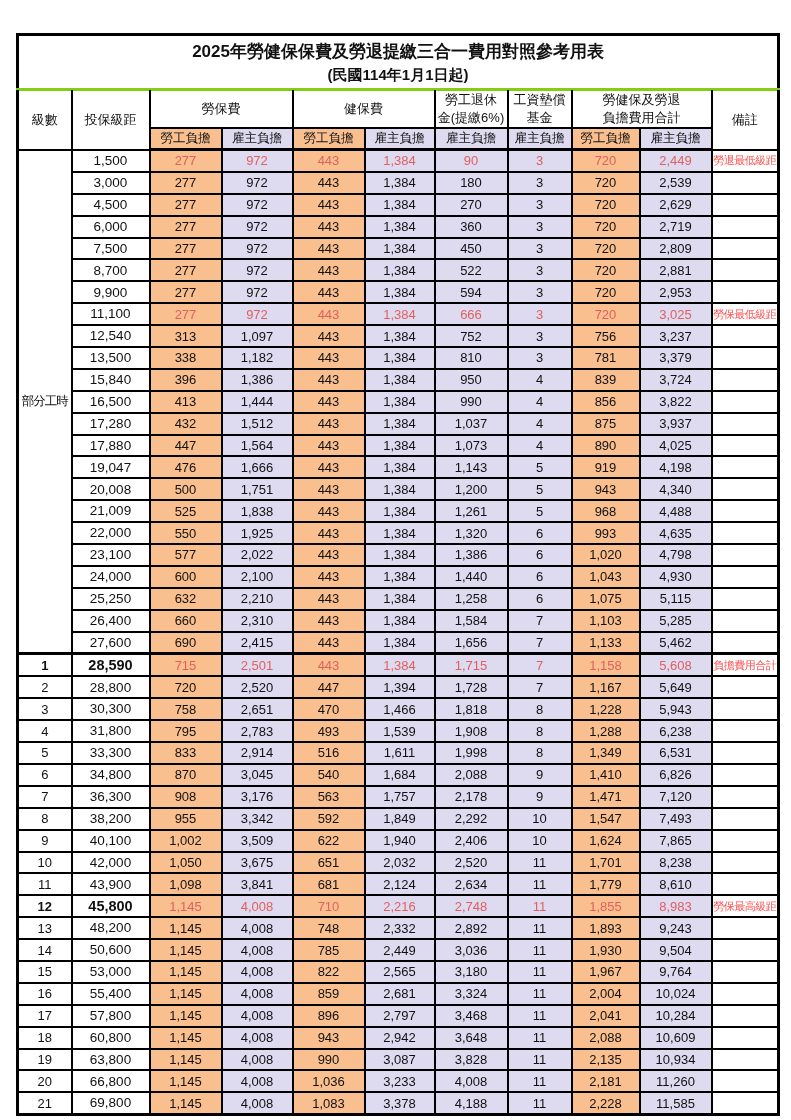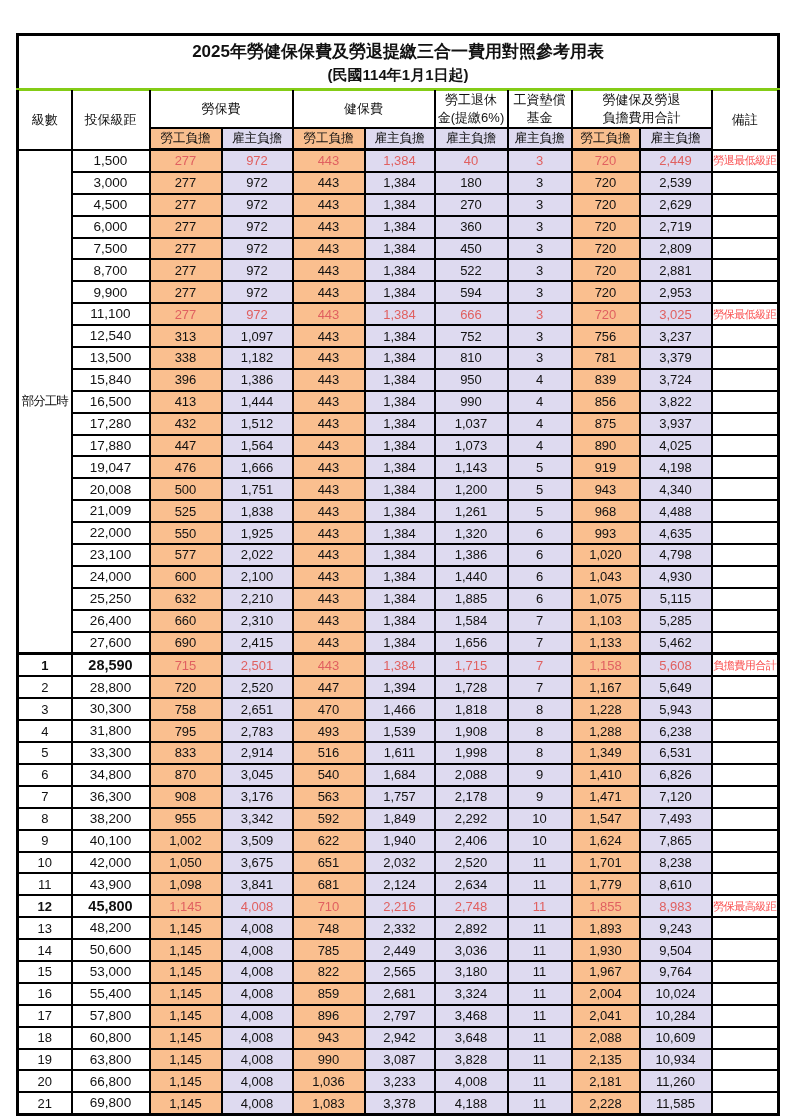--- a/index.html
+++ b/index.html
@@ -83,21 +83,21 @@
       </tr>
     </thead>
     <tbody id="table-body">
         <tr class="hl">
           <td rowspan="23" class="part-time">部分工時</td>
           <td class="bracket">1,500</td>
           <td class="bg-emp">277</td>
           <td class="bg-er">972</td>
           <td class="bg-emp">443</td>
           <td class="bg-er">1,384</td>
-          <td class="bg-er">40</td>
+          <td class="bg-er">90</td>
           <td class="bg-er">3</td>
           <td class="bg-emp">720</td>
           <td class="bg-er">2,449</td>
           <td class="remark">勞退最低級距</td>
         </tr>
         <tr>
           <td class="bracket">3,000</td>
           <td class="bg-emp">277</td>
           <td class="bg-er">972</td>
           <td class="bg-emp">443</td>
@@ -323,21 +323,21 @@
           <td class="bg-emp">1,043</td>
           <td class="bg-er">4,930</td>
           <td class="remark"></td>
         </tr>
         <tr>
           <td class="bracket">25,250</td>
           <td class="bg-emp">632</td>
           <td class="bg-er">2,210</td>
           <td class="bg-emp">443</td>
           <td class="bg-er">1,384</td>
-          <td class="bg-er">1,885</td>
+          <td class="bg-er">1,258</td>
           <td class="bg-er">6</td>
           <td class="bg-emp">1,075</td>
           <td class="bg-er">5,115</td>
           <td class="remark"></td>
         </tr>
         <tr>
           <td class="bracket">26,400</td>
           <td class="bg-emp">660</td>
           <td class="bg-er">2,310</td>
           <td class="bg-emp">443</td>

